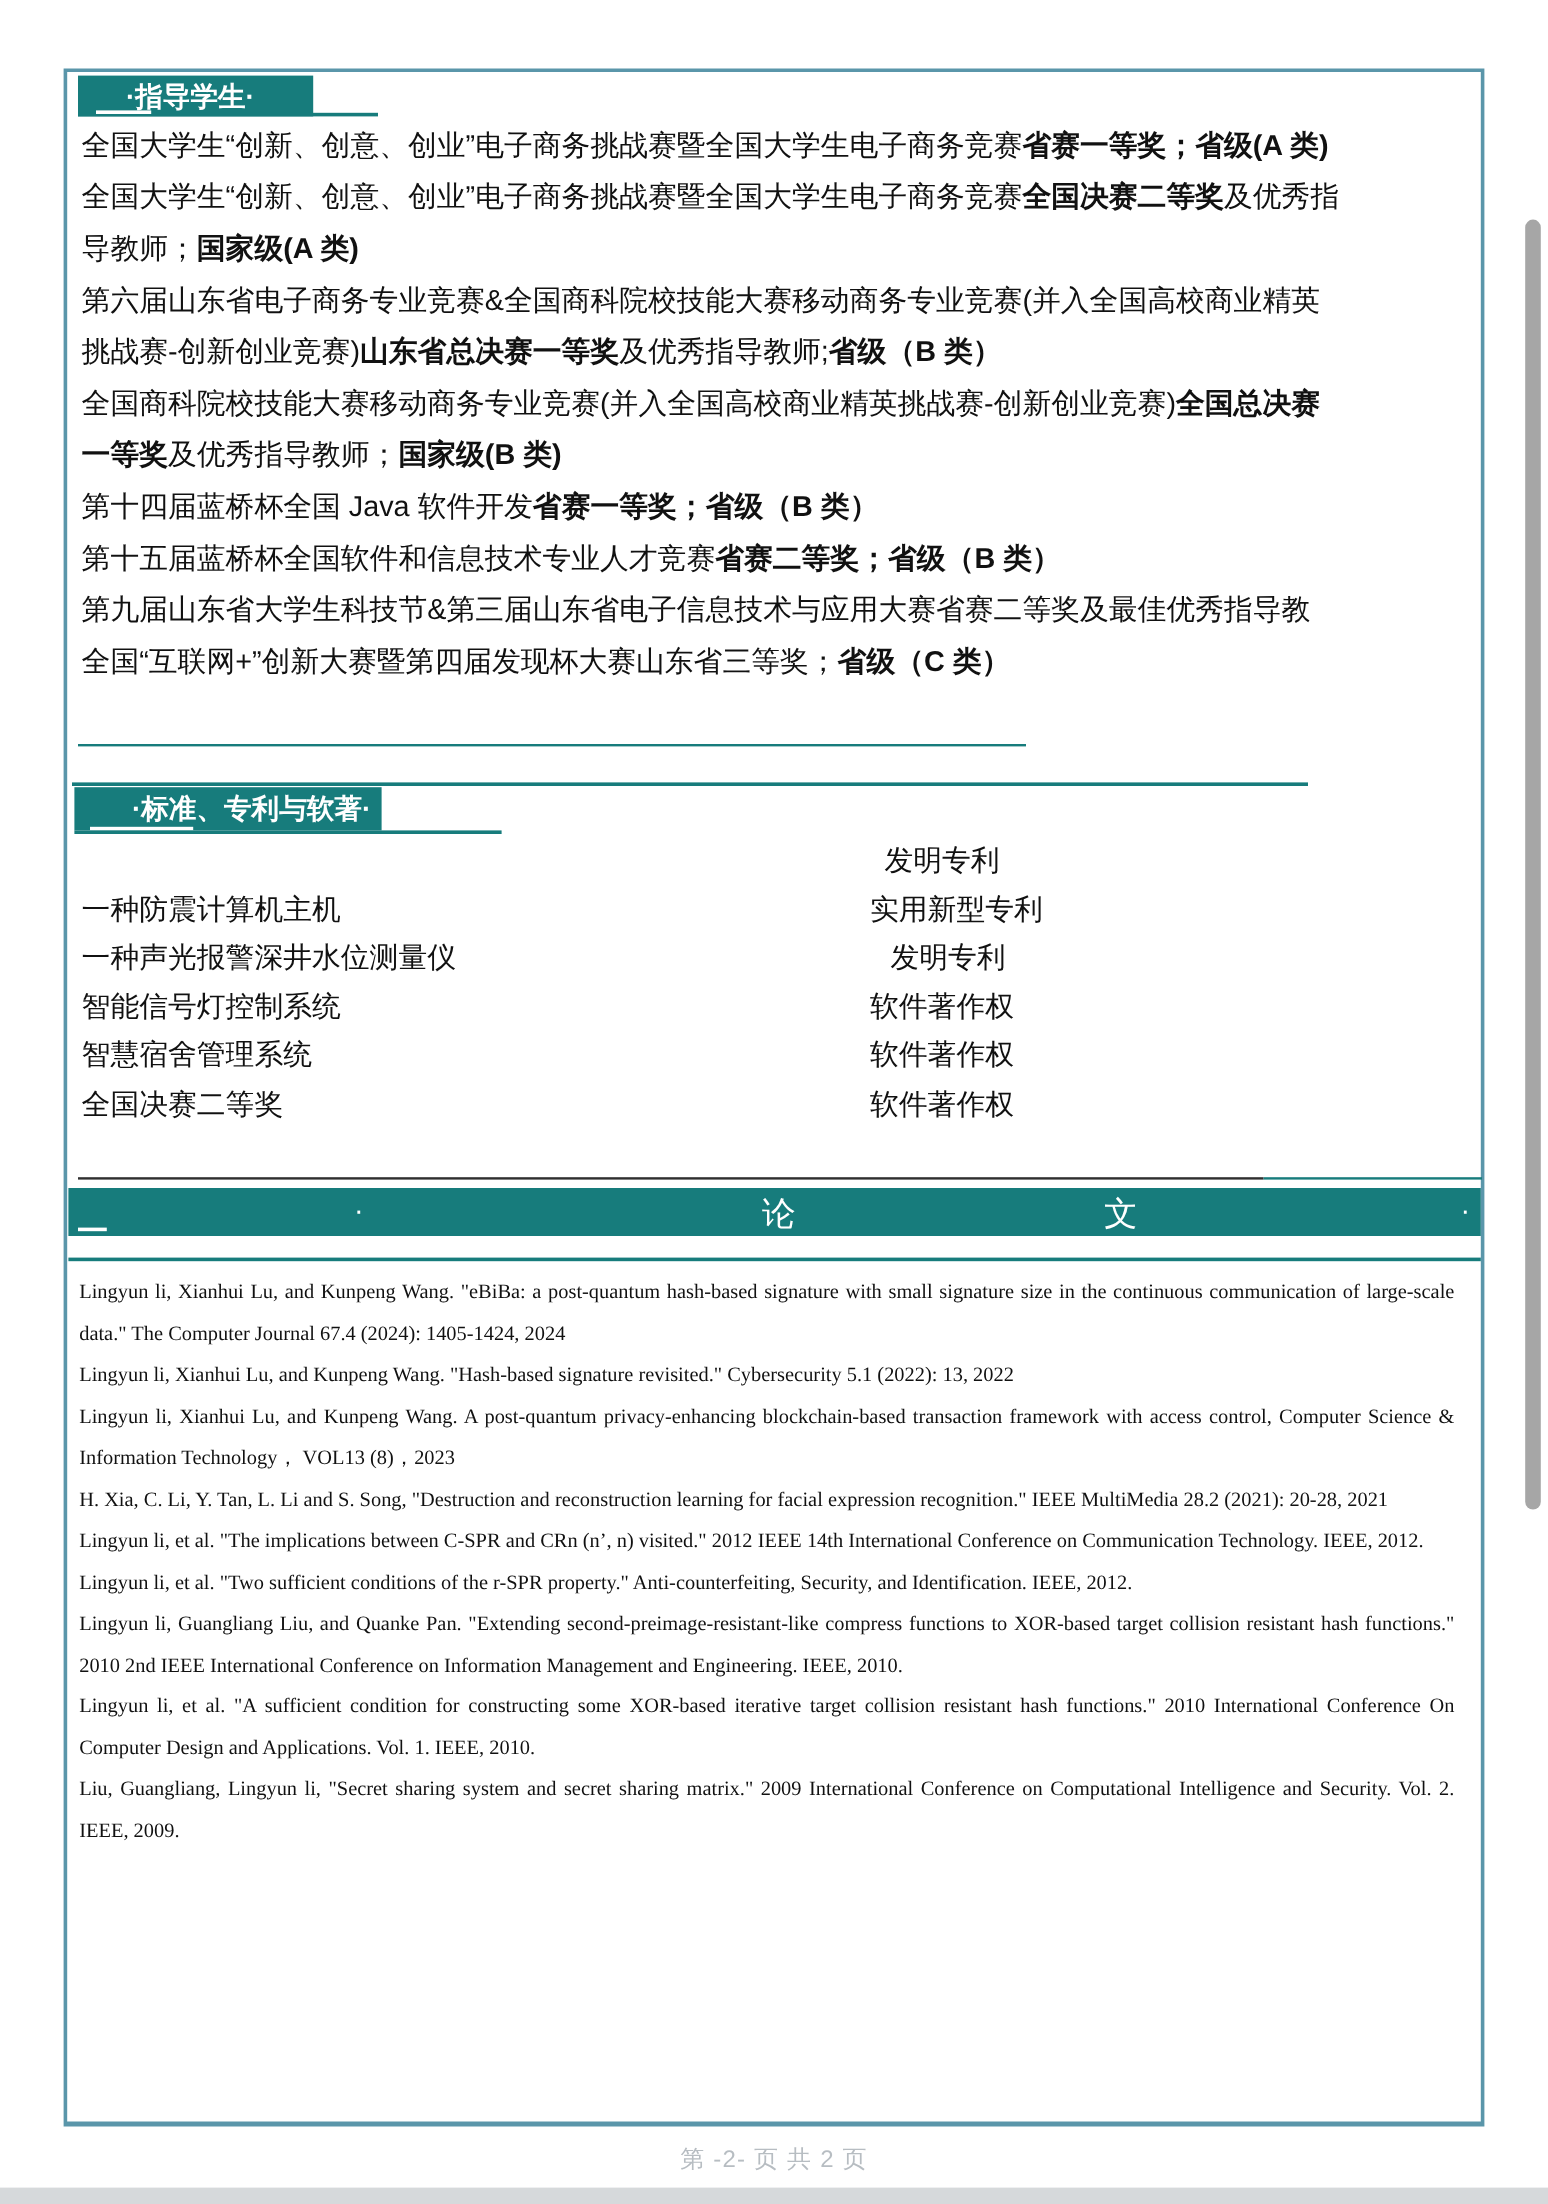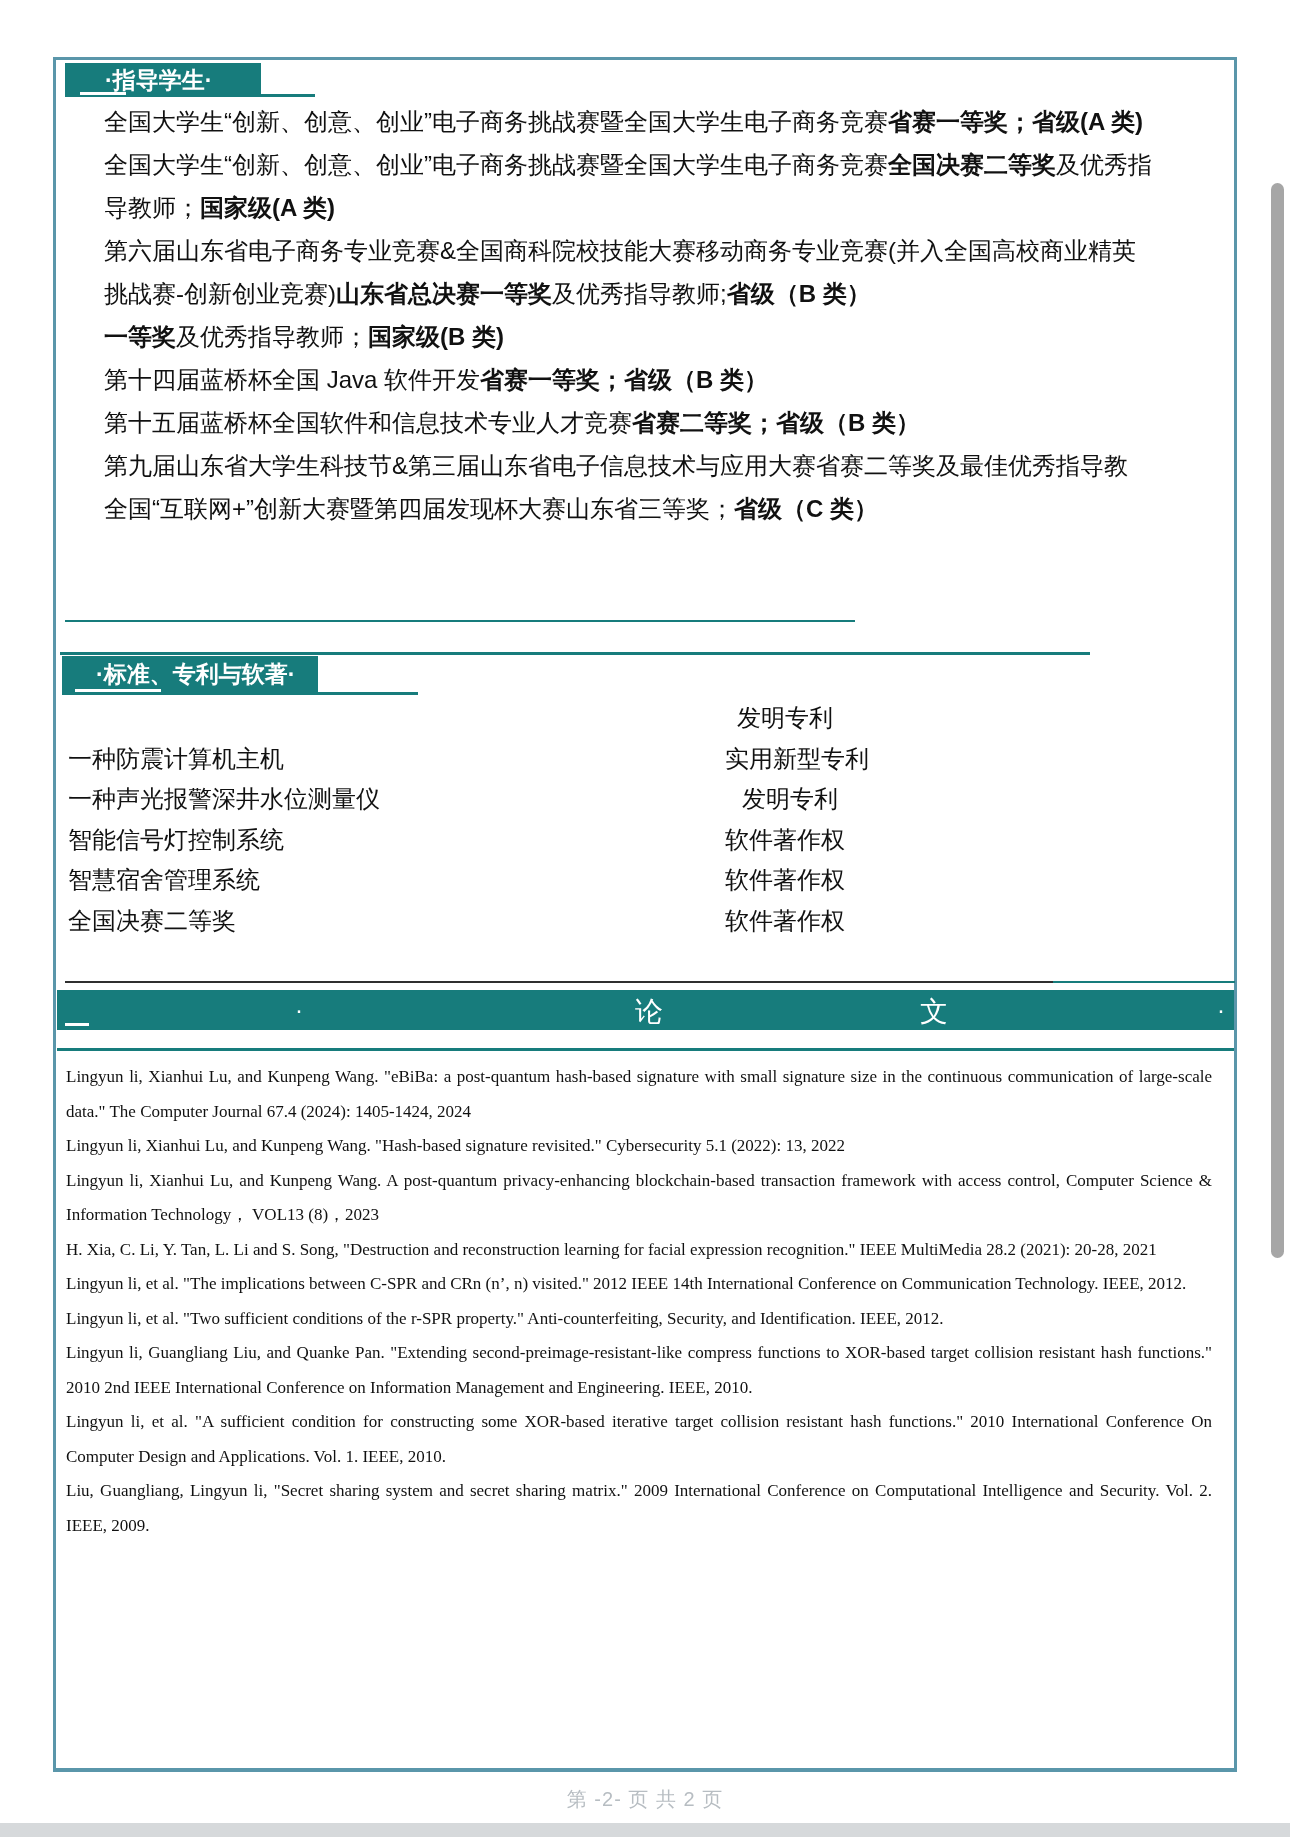--- a/index.html
+++ b/index.html
@@ -6,33 +6,33 @@
   body{
     width:1290px;height:1837px;position:relative;background:#ffffff;
     font-family:"Liberation Sans","DejaVu Sans",sans-serif;overflow:hidden;color:#111;
   }
   .abs{position:absolute;}
   
   .page-border{left:53px;top:57px;width:1178px;height:1708px;border:3px solid #5a96aa;border-bottom-width:4px;}
   
   .badge{background:#177c7c;color:#fff;font-weight:bold;font-size:23px;display:flex;align-items:center;box-sizing:border-box;}
   #badge-students{left:65px;top:63px;width:196px;height:34px;padding-left:40px;}
-  #badge-patents{left:62px;top:656px;width:256px;height:36px;padding-left:34px;}
+  #badge-patents{left:62px;top:656px;width:256px;height:36px;padding-left:48px;}
   .teal-line{background:#177c7c;height:3px;}
   .white-line{background:#ffffff;height:3px;}
   .dark-line{background:#2f2f2f;height:2px;}
   #ext-students{left:65px;top:94px;width:250px;}
   #wl-students{left:80px;top:92px;width:46px;}
   #ln-after-awards{left:65px;top:620px;width:790px;height:2px;}
   #ln-above-patents{left:60px;top:652px;width:1030px;}
   #wl-patents{left:75px;top:689px;width:86px;}
   #ext-patents{left:62px;top:692px;width:356px;}
   
   #award-list{left:68px;top:100px;width:1148px;font-size:24px;line-height:43px;}
-  .award-line{white-space:nowrap;margin-left:36px;}
+  .award-line{white-space:nowrap;}
   .award-line .b{font-weight:bold;}
   
   #patent-list{left:68px;top:698px;width:1148px;font-size:24px;}
   .prow{position:relative;height:40.5px;line-height:40.5px;white-space:nowrap;}
   .ptype{position:absolute;left:657px;top:0;}
   .prow:nth-child(1) .ptype{left:669px;}
   .prow:nth-child(3) .ptype{left:674px;}
   
   #paper-bar{left:57px;top:990px;width:1177px;height:40px;background:#177c7c;color:#fff;}
   #paper-bar span{position:absolute;}
@@ -65,20 +65,21 @@
   <span>·指导学生·</span>
 </div>
 <div class="abs teal-line" id="ext-students"></div>
 <div class="abs white-line" id="wl-students"></div>
 <div class="abs" id="award-list">
     <div class="award-line"><span>全国大学生“创新、创意、创业”电子商务挑战赛暨全国大学生电子商务竞赛</span><span class="b">省赛一等奖；省级(A 类)</span></div>
     <div class="award-line"><span>全国大学生“创新、创意、创业”电子商务挑战赛暨全国大学生电子商务竞赛</span><span class="b">全国决赛二等奖</span><span>及优秀指</span></div>
     <div class="award-line"><span>导教师；</span><span class="b">国家级(A 类)</span></div>
     <div class="award-line"><span>第六届山东省电子商务专业竞赛&amp;全国商科院校技能大赛移动商务专业竞赛(并入全国高校商业精英</span></div>
     <div class="award-line"><span>挑战赛-创新创业竞赛)</span><span class="b">山东省总决赛一等奖</span><span>及优秀指导教师;</span><span class="b">省级（B 类）</span></div>
+    <div class="award-line"><span>全国商科院校技能大赛移动商务专业竞赛(并入全国高校商业精英挑战赛-创新创业竞赛)</span><span class="b">全国总决赛</span></div>
     <div class="award-line"><span class="b">一等奖</span><span>及优秀指导教师；</span><span class="b">国家级(B 类)</span></div>
     <div class="award-line"><span>第十四届蓝桥杯全国 Java 软件开发</span><span class="b">省赛一等奖；省级（B 类）</span></div>
     <div class="award-line"><span>第十五届蓝桥杯全国软件和信息技术专业人才竞赛</span><span class="b">省赛二等奖；省级（B 类）</span></div>
     <div class="award-line"><span>第九届山东省大学生科技节&amp;第三届山东省电子信息技术与应用大赛省赛二等奖及最佳优秀指导教</span></div>
     <div class="award-line"><span>全国“互联网+”创新大赛暨第四届发现杯大赛山东省三等奖；</span><span class="b">省级（C 类）</span></div>
   </div>
 
 <div class="abs teal-line" id="ln-after-awards"></div>
 
 <div class="abs teal-line" id="ln-above-patents"></div>

